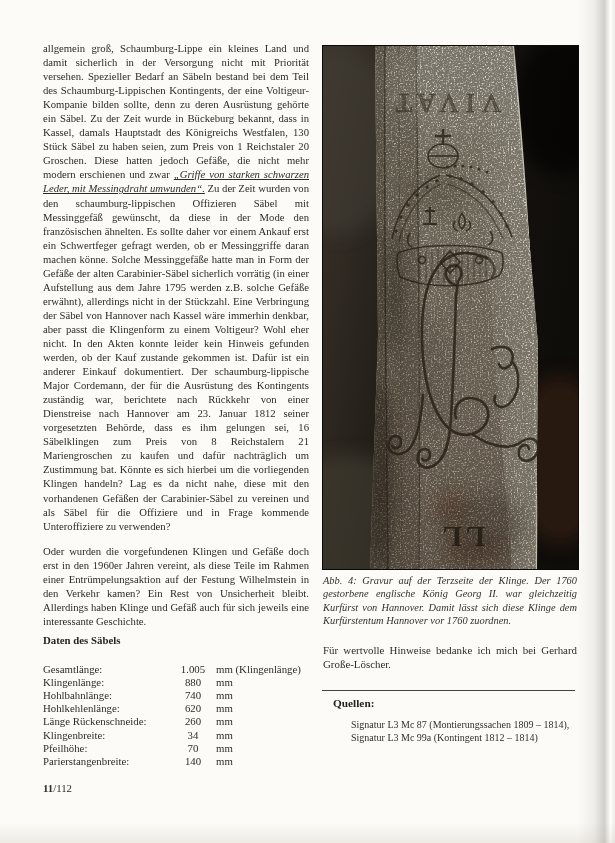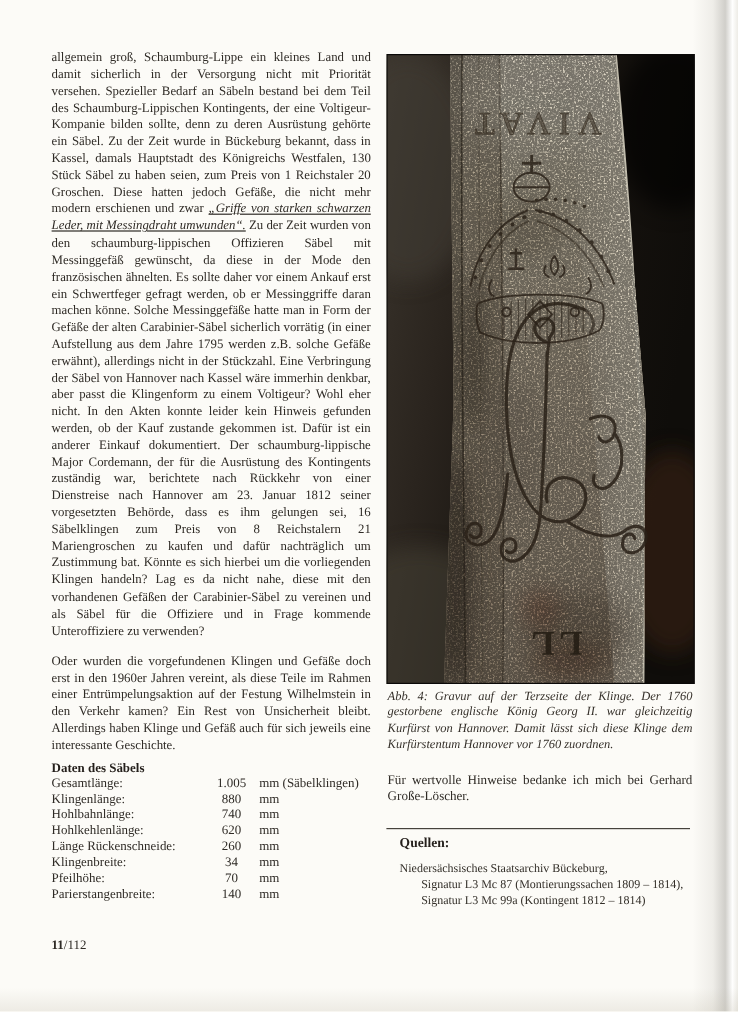--- a/index.html
+++ b/index.html
@@ -14,21 +14,21 @@
   .text-col{left:43px;top:41px;width:266px;}
   .body-p{
     margin:0 0 11px 0;
     font-size:10.7px;line-height:14.05px;
     text-align:justify;hyphens:auto;overflow-wrap:break-word;
     color:#2f2b26;
   }
   .body-p i{font-style:italic;text-decoration:underline;}
   
   .daten{left:43px;top:634px;width:266px;font-size:10.8px;line-height:13.1px;}
-  .daten-heading{font-weight:bold;color:#241f1b;margin-bottom:0;}
+  .daten-heading{font-weight:bold;color:#241f1b;margin-bottom:16px;}
   .daten-row{display:flex;}
   .daten-label{flex:0 0 132px;}
   .daten-num{flex:0 0 36px;text-align:center;}
   .daten-unit{padding-left:5px;}
   
   .pagenum{left:43px;top:782px;font-size:10.8px;color:#2f2b26;}
   .pagenum .bold{font-weight:bold;font-family:Liberation Serif, serif;}
   
   .photo{left:322px;top:45px;width:257px;height:525px;}
   .photo svg{display:block;}
@@ -66,21 +66,21 @@
 <div class="abs text-col">
   <p class="body-p"><span>allgemein groß, Schaumburg-Lippe ein kleines Land und damit sicherlich in der Versorgung nicht mit Priorität versehen. Spezieller Bedarf an Säbeln bestand bei dem Teil des Schaumburg-Lippischen Kontingents, der eine Voltigeur-Kompanie bilden sollte, denn zu deren Ausrüstung gehörte ein Säbel. Zu der Zeit wurde in Bückeburg bekannt, dass in Kassel, damals Hauptstadt des Königreichs Westfalen, 130 Stück Säbel zu haben seien, zum Preis von 1 Reichstaler 20 Groschen. Diese hatten jedoch Gefäße, die nicht mehr modern erschienen und zwar </span><i>„Griffe von starken schwarzen Leder, mit Messingdraht umwunden“.</i><span> Zu der Zeit wurden von den schaumburg-lippischen Offizieren Säbel mit Messinggefäß gewünscht, da diese in der Mode den französischen ähnelten. Es sollte daher vor einem Ankauf erst ein Schwertfeger gefragt werden, ob er Messinggriffe daran machen könne. Solche Messinggefäße hatte man in Form der Gefäße der alten Carabinier-Säbel sicherlich vorrätig (in einer Aufstellung aus dem Jahre 1795 werden z.B. solche Gefäße erwähnt), allerdings nicht in der Stückzahl. Eine Verbringung der Säbel von Hannover nach Kassel wäre immerhin denkbar, aber passt die Klingenform zu einem Voltigeur? Wohl eher nicht. In den Akten konnte leider kein Hinweis gefunden werden, ob der Kauf zustande gekommen ist. Dafür ist ein anderer Einkauf dokumentiert. Der schaumburg-lippische Major Cordemann, der für die Ausrüstung des Kontingents zuständig war, berichtete nach Rückkehr von einer Dienstreise nach Hannover am 23. Januar 1812 seiner vorgesetzten Behörde, dass es ihm gelungen sei, 16 Säbelklingen zum Preis von 8 Reichstalern 21 Mariengroschen zu kaufen und dafür nachträglich um Zustimmung bat. Könnte es sich hierbei um die vorliegenden Klingen handeln? Lag es da nicht nahe, diese mit den vorhandenen Gefäßen der Carabinier-Säbel zu vereinen und als Säbel für die Offiziere und in Frage kommende Unteroffiziere zu verwenden?</span></p>
   <p class="body-p">Oder wurden die vorgefundenen Klingen und Gefäße doch erst in den 1960er Jahren vereint, als diese Teile im Rahmen einer Entrümpelungsaktion auf der Festung Wilhelmstein in den Verkehr kamen? Ein Rest von Unsicherheit bleibt. Allerdings haben Klinge und Gefäß auch für sich jeweils eine interessante Geschichte.</p>
 </div>
 
 <div class="abs daten">
   <div class="daten-heading">Daten des Säbels</div>
   <div class="daten-row">
       <span class="daten-label">Gesamtlänge:</span>
       <span class="daten-num">1.005</span>
-      <span class="daten-unit">mm (Säbelklingen)</span>
+      <span class="daten-unit">mm (Klingenlänge)</span>
     </div>
   <div class="daten-row">
       <span class="daten-label">Klingenlänge:</span>
       <span class="daten-num">880</span>
       <span class="daten-unit">mm</span>
     </div>
   <div class="daten-row">
       <span class="daten-label">Hohlbahnlänge:</span>
       <span class="daten-num">740</span>
       <span class="daten-unit">mm</span>
@@ -245,19 +245,18 @@
 </div>
 
 <div class="abs caption">Abb. 4: Gravur auf der Terzseite der Klinge. Der 1760 gestorbene englische König Georg II. war gleichzeitig Kurfürst von Hannover. Damit lässt sich diese Klinge dem Kurfürstentum Hannover vor 1760 zuordnen.</div>
 
 <div class="abs ack">Für wertvolle Hinweise bedanke ich mich bei Gerhard Große-Löscher.</div>
 
 <div class="abs rule"></div>
 
 <div class="abs sources">
   <div class="src-heading">Quellen:</div>
-  <div class="src-line">Niedersächsisches Staatsarchiv Bückeburg,</div>
   <div class="src-line indent">Signatur L3 Mc 87 (Montierungssachen 1809 – 1814),</div>
   <div class="src-line indent">Signatur L3 Mc 99a (Kontingent 1812 – 1814)</div>
 </div>
 
 <div class="abs edge-right"></div>
 <div class="abs edge-bottom"></div>
 
 </body></html>

